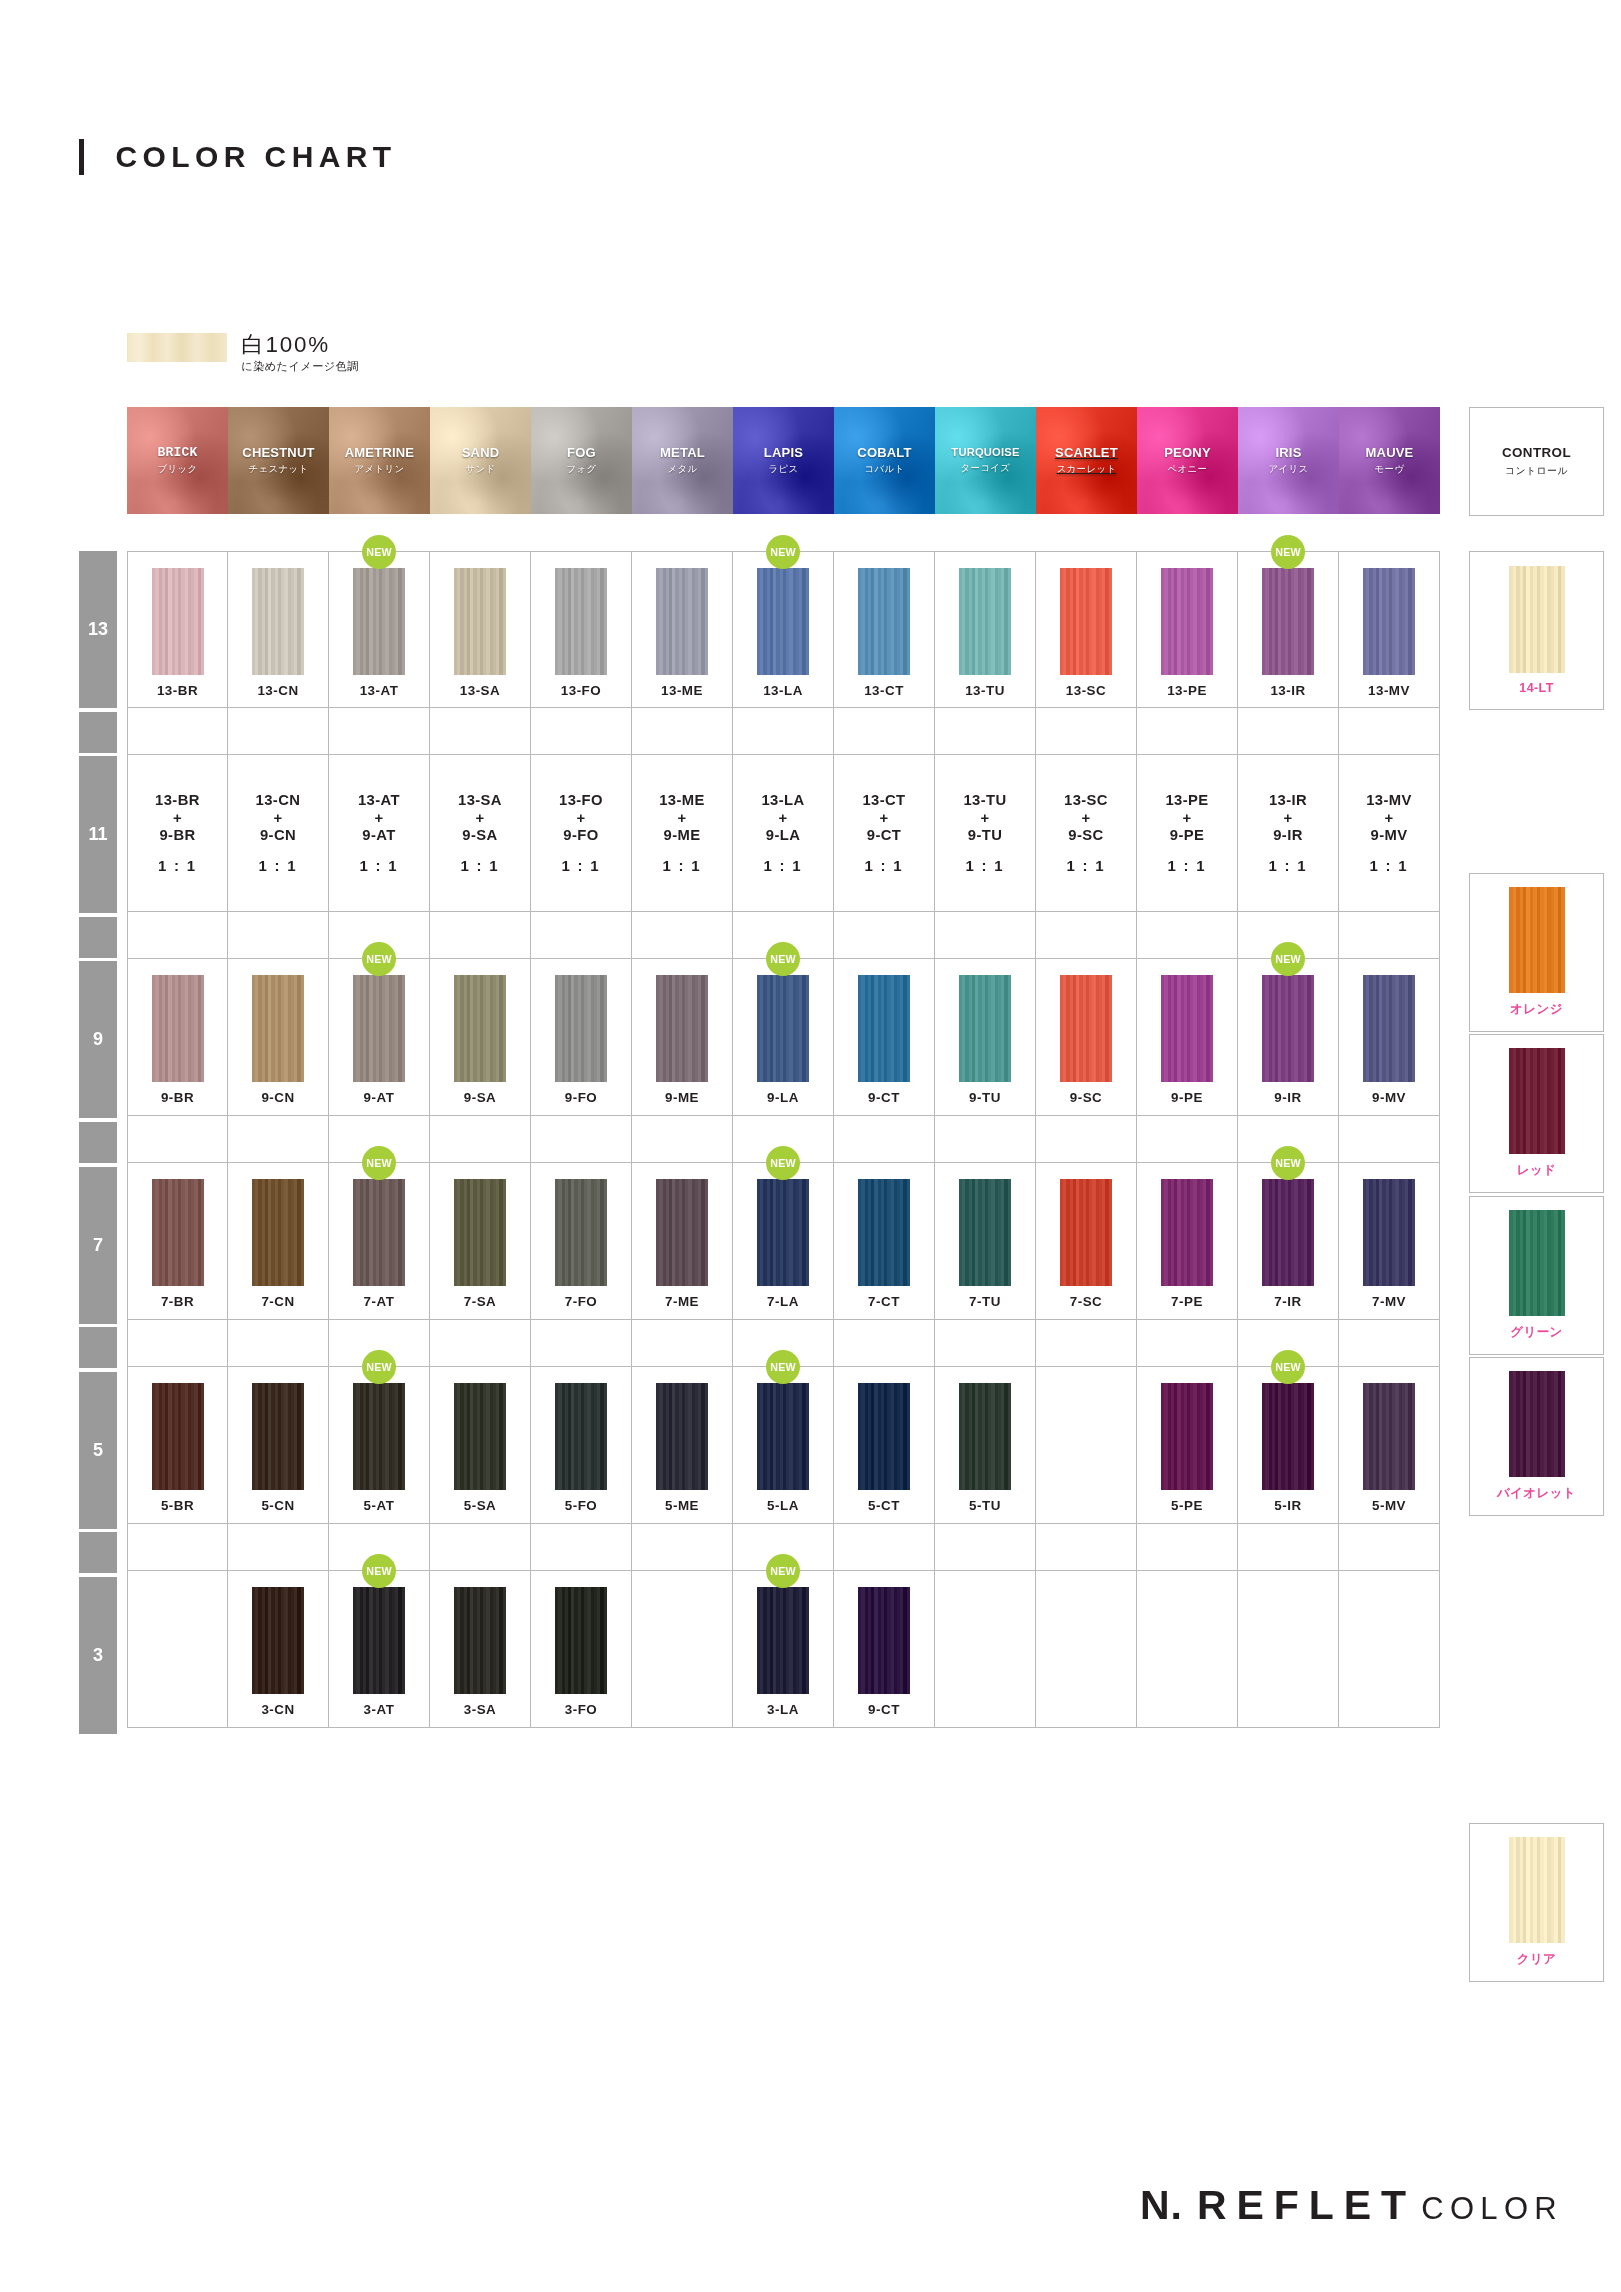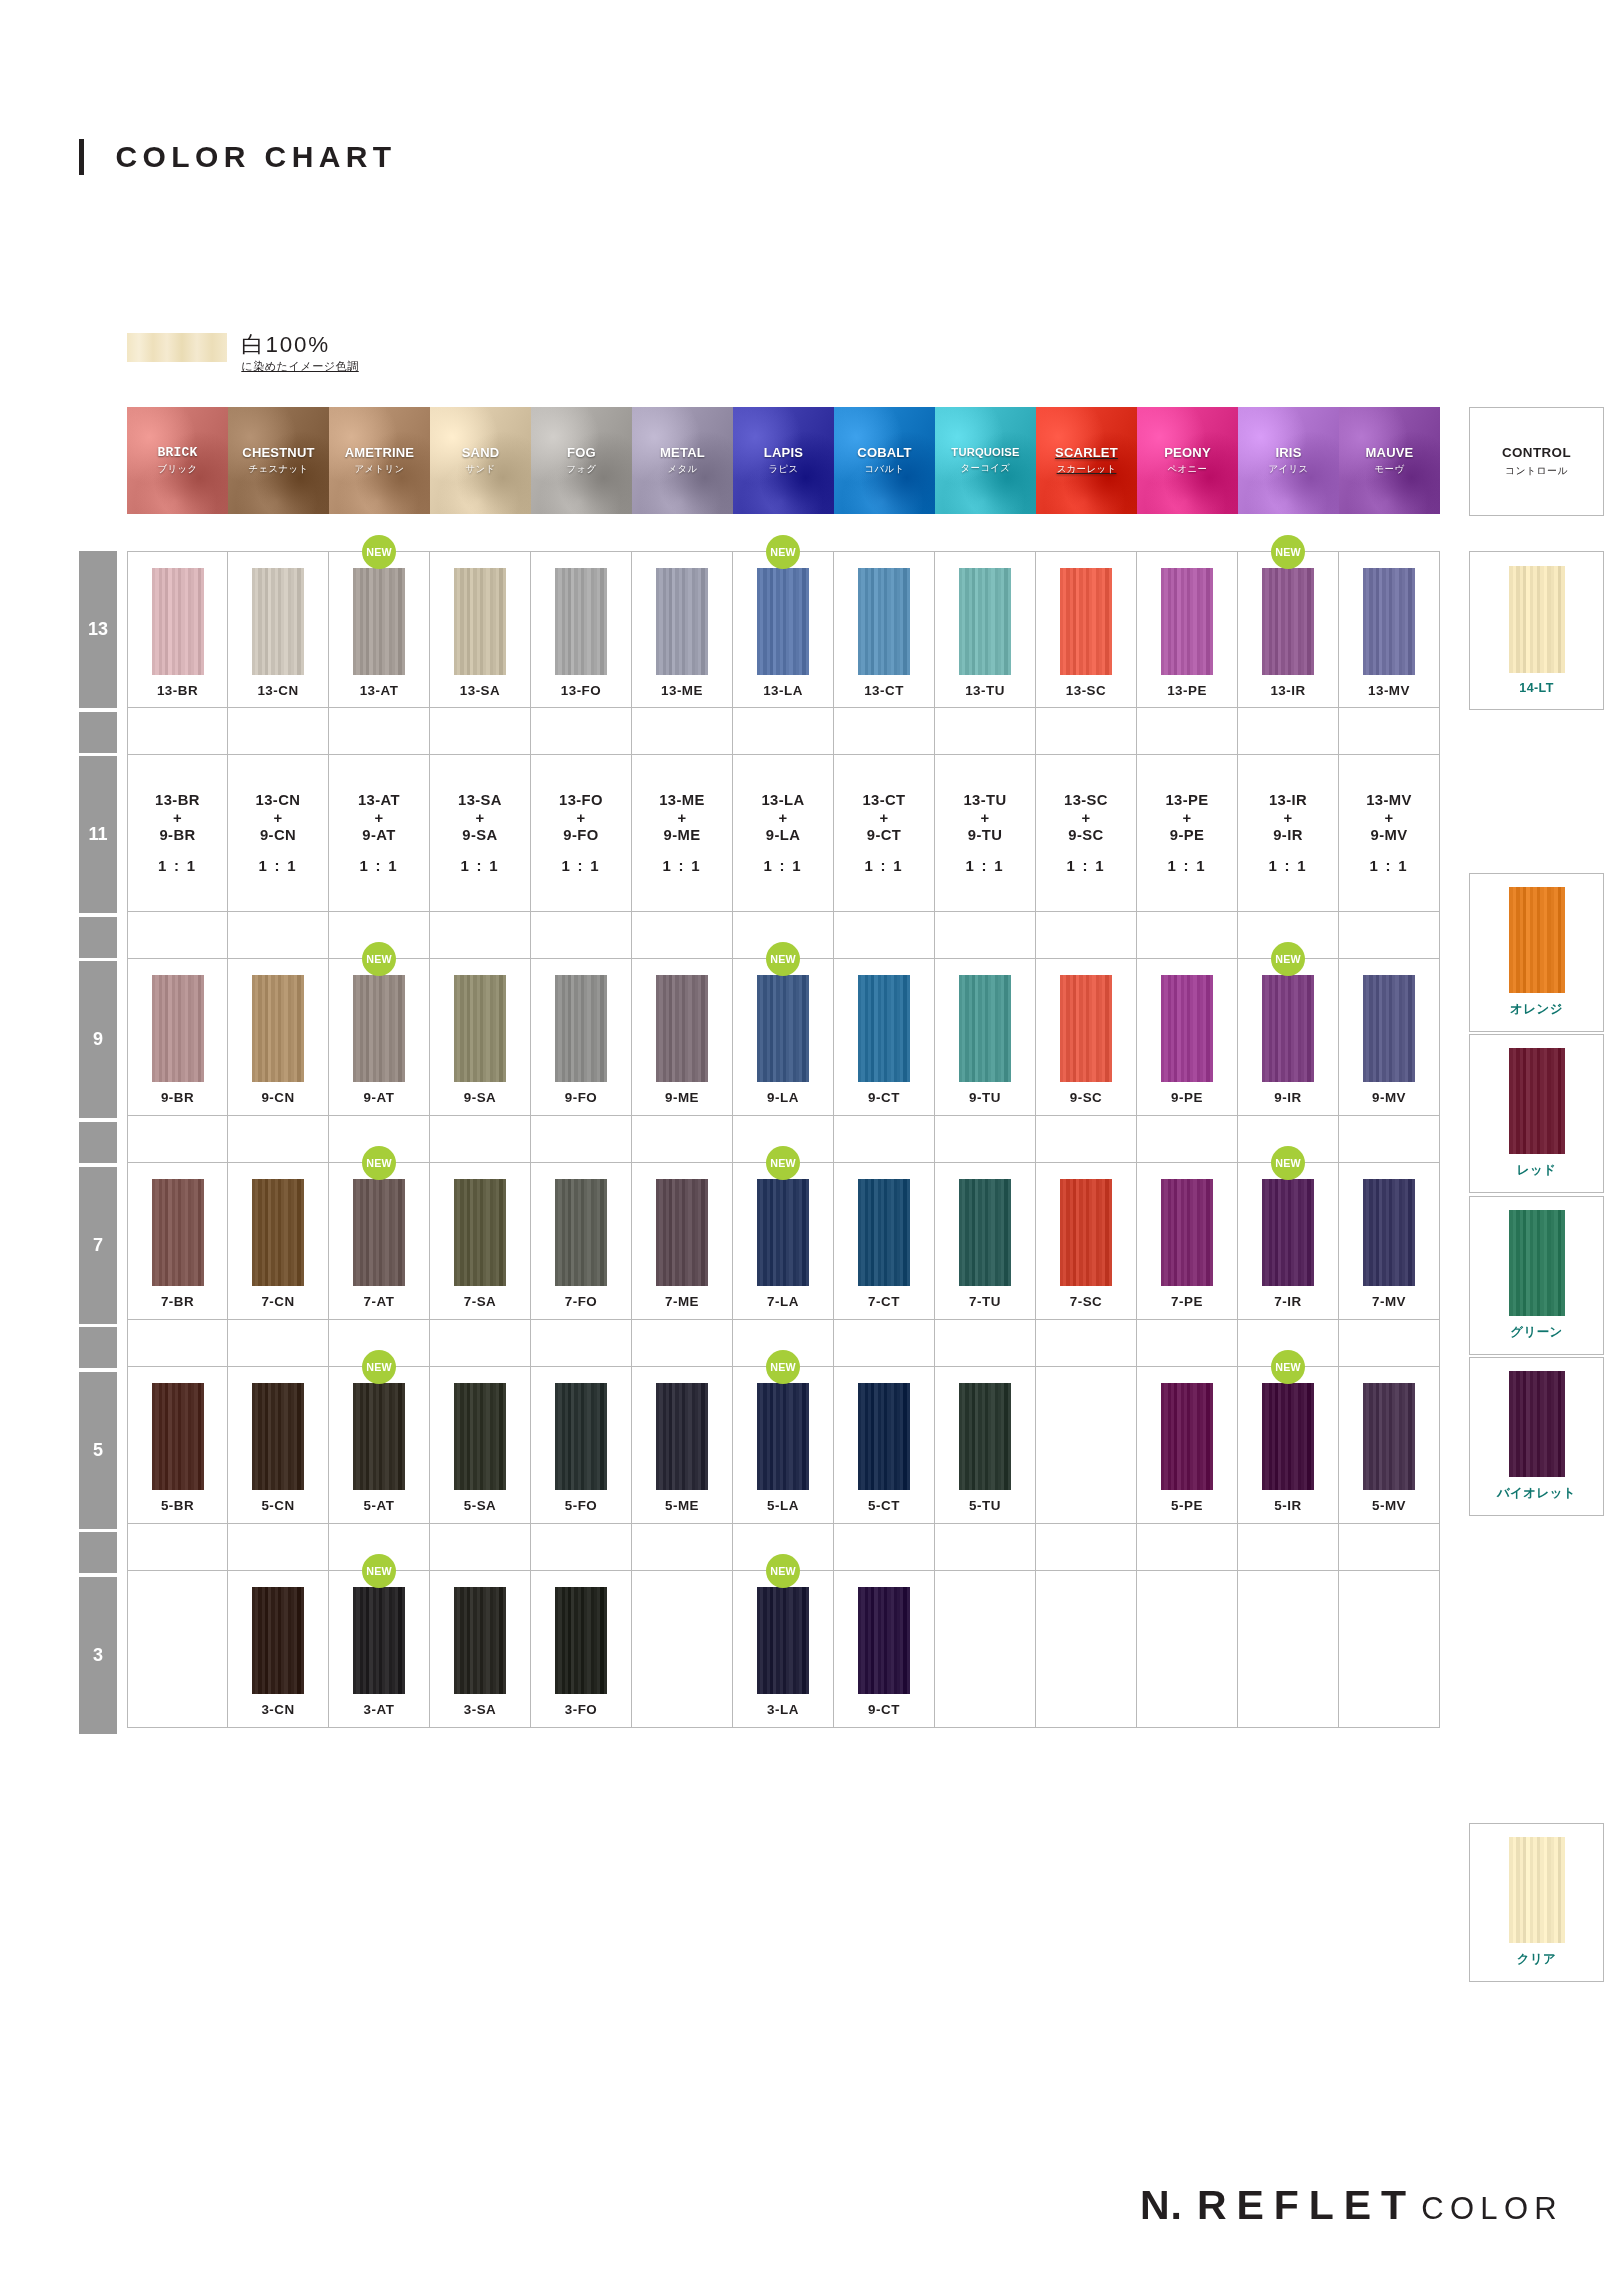--- a/index.html
+++ b/index.html
@@ -16,21 +16,21 @@
   #title-block{position:absolute;left:79px;top:139px;display:flex;align-items:center;gap:32px;}
   #title-bar{width:4.5px;height:36px;background:#231f20;}
   #title-text{font-size:30px;font-weight:700;letter-spacing:5.4px;color:#231f20;}
 
   
   #legend{position:absolute;left:127px;top:333px;display:flex;align-items:flex-start;gap:14.3px;}
   #legend-swatch{width:100px;height:29px;
      background:linear-gradient(90deg,#f2e6c4 0%,#f7eed6 12%,#eee0bb 26%,#f5ead0 40%,#eadcb4 55%,#f4e9cf 70%,#ecdeb8 85%,#f3e8cb 100%);}
   #legend-texts{display:flex;flex-direction:column;}
   #legend-main{font-size:22.4px;letter-spacing:1.8px;color:#231f20;line-height:1.05;}
-  #legend-sub{font-size:11.2px;letter-spacing:0.4px;color:#231f20;margin-top:2.7px;text-decoration:underline;}
+  #legend-sub{font-size:11.2px;letter-spacing:0.4px;color:#231f20;margin-top:2.7px;}
 
   
   #header-strip{position:absolute;left:127px;top:407px;height:107px;display:flex;}
   .hdr-cell{
      width:101px;height:107px;position:relative;overflow:hidden;
      display:flex;flex-direction:column;align-items:center;justify-content:center;
   }
   .hdr-cell .hdr-en{
      position:relative;z-index:2;color:#ffffff;font-weight:700;font-size:13px;
      letter-spacing:0.2px;text-shadow:0 0.9px 1.8px rgba(0,0,0,.45);white-space:nowrap;
@@ -88,21 +88,21 @@
   }
   .rl-small{width:38px;height:41px;background:#9a9a9a;margin-bottom:3.6px;}
 
   
   .ctrl-box{
      position:absolute;left:1469px;width:133px;
      border:0.9px solid #b9b9b9;background:#fff;
      display:flex;flex-direction:column;align-items:center;justify-content:center;
   }
   .ctrl-sw{width:56px;display:block;}
-  .ctrl-label{font-size:12.5px;font-weight:700;margin-top:7.2px;letter-spacing:0.4px;color:#0f766e;}
+  .ctrl-label{font-size:12.5px;font-weight:700;margin-top:7.2px;letter-spacing:0.4px;color:#ec4899;}
 
   
   #footer-logo{position:absolute;right:59px;bottom:64px;display:flex;align-items:baseline;}
   #logo-n{font-size:41px;font-weight:700;letter-spacing:0.9px;color:#231f20;}
   #logo-reflet{font-size:41px;font-weight:700;letter-spacing:9.9px;color:#231f20;margin-left:14.3px;}
   #logo-color{font-size:31px;font-weight:400;letter-spacing:6.3px;color:#231f20;margin-left:5.4px;}
 </style>
 </head>
 <body>
 

